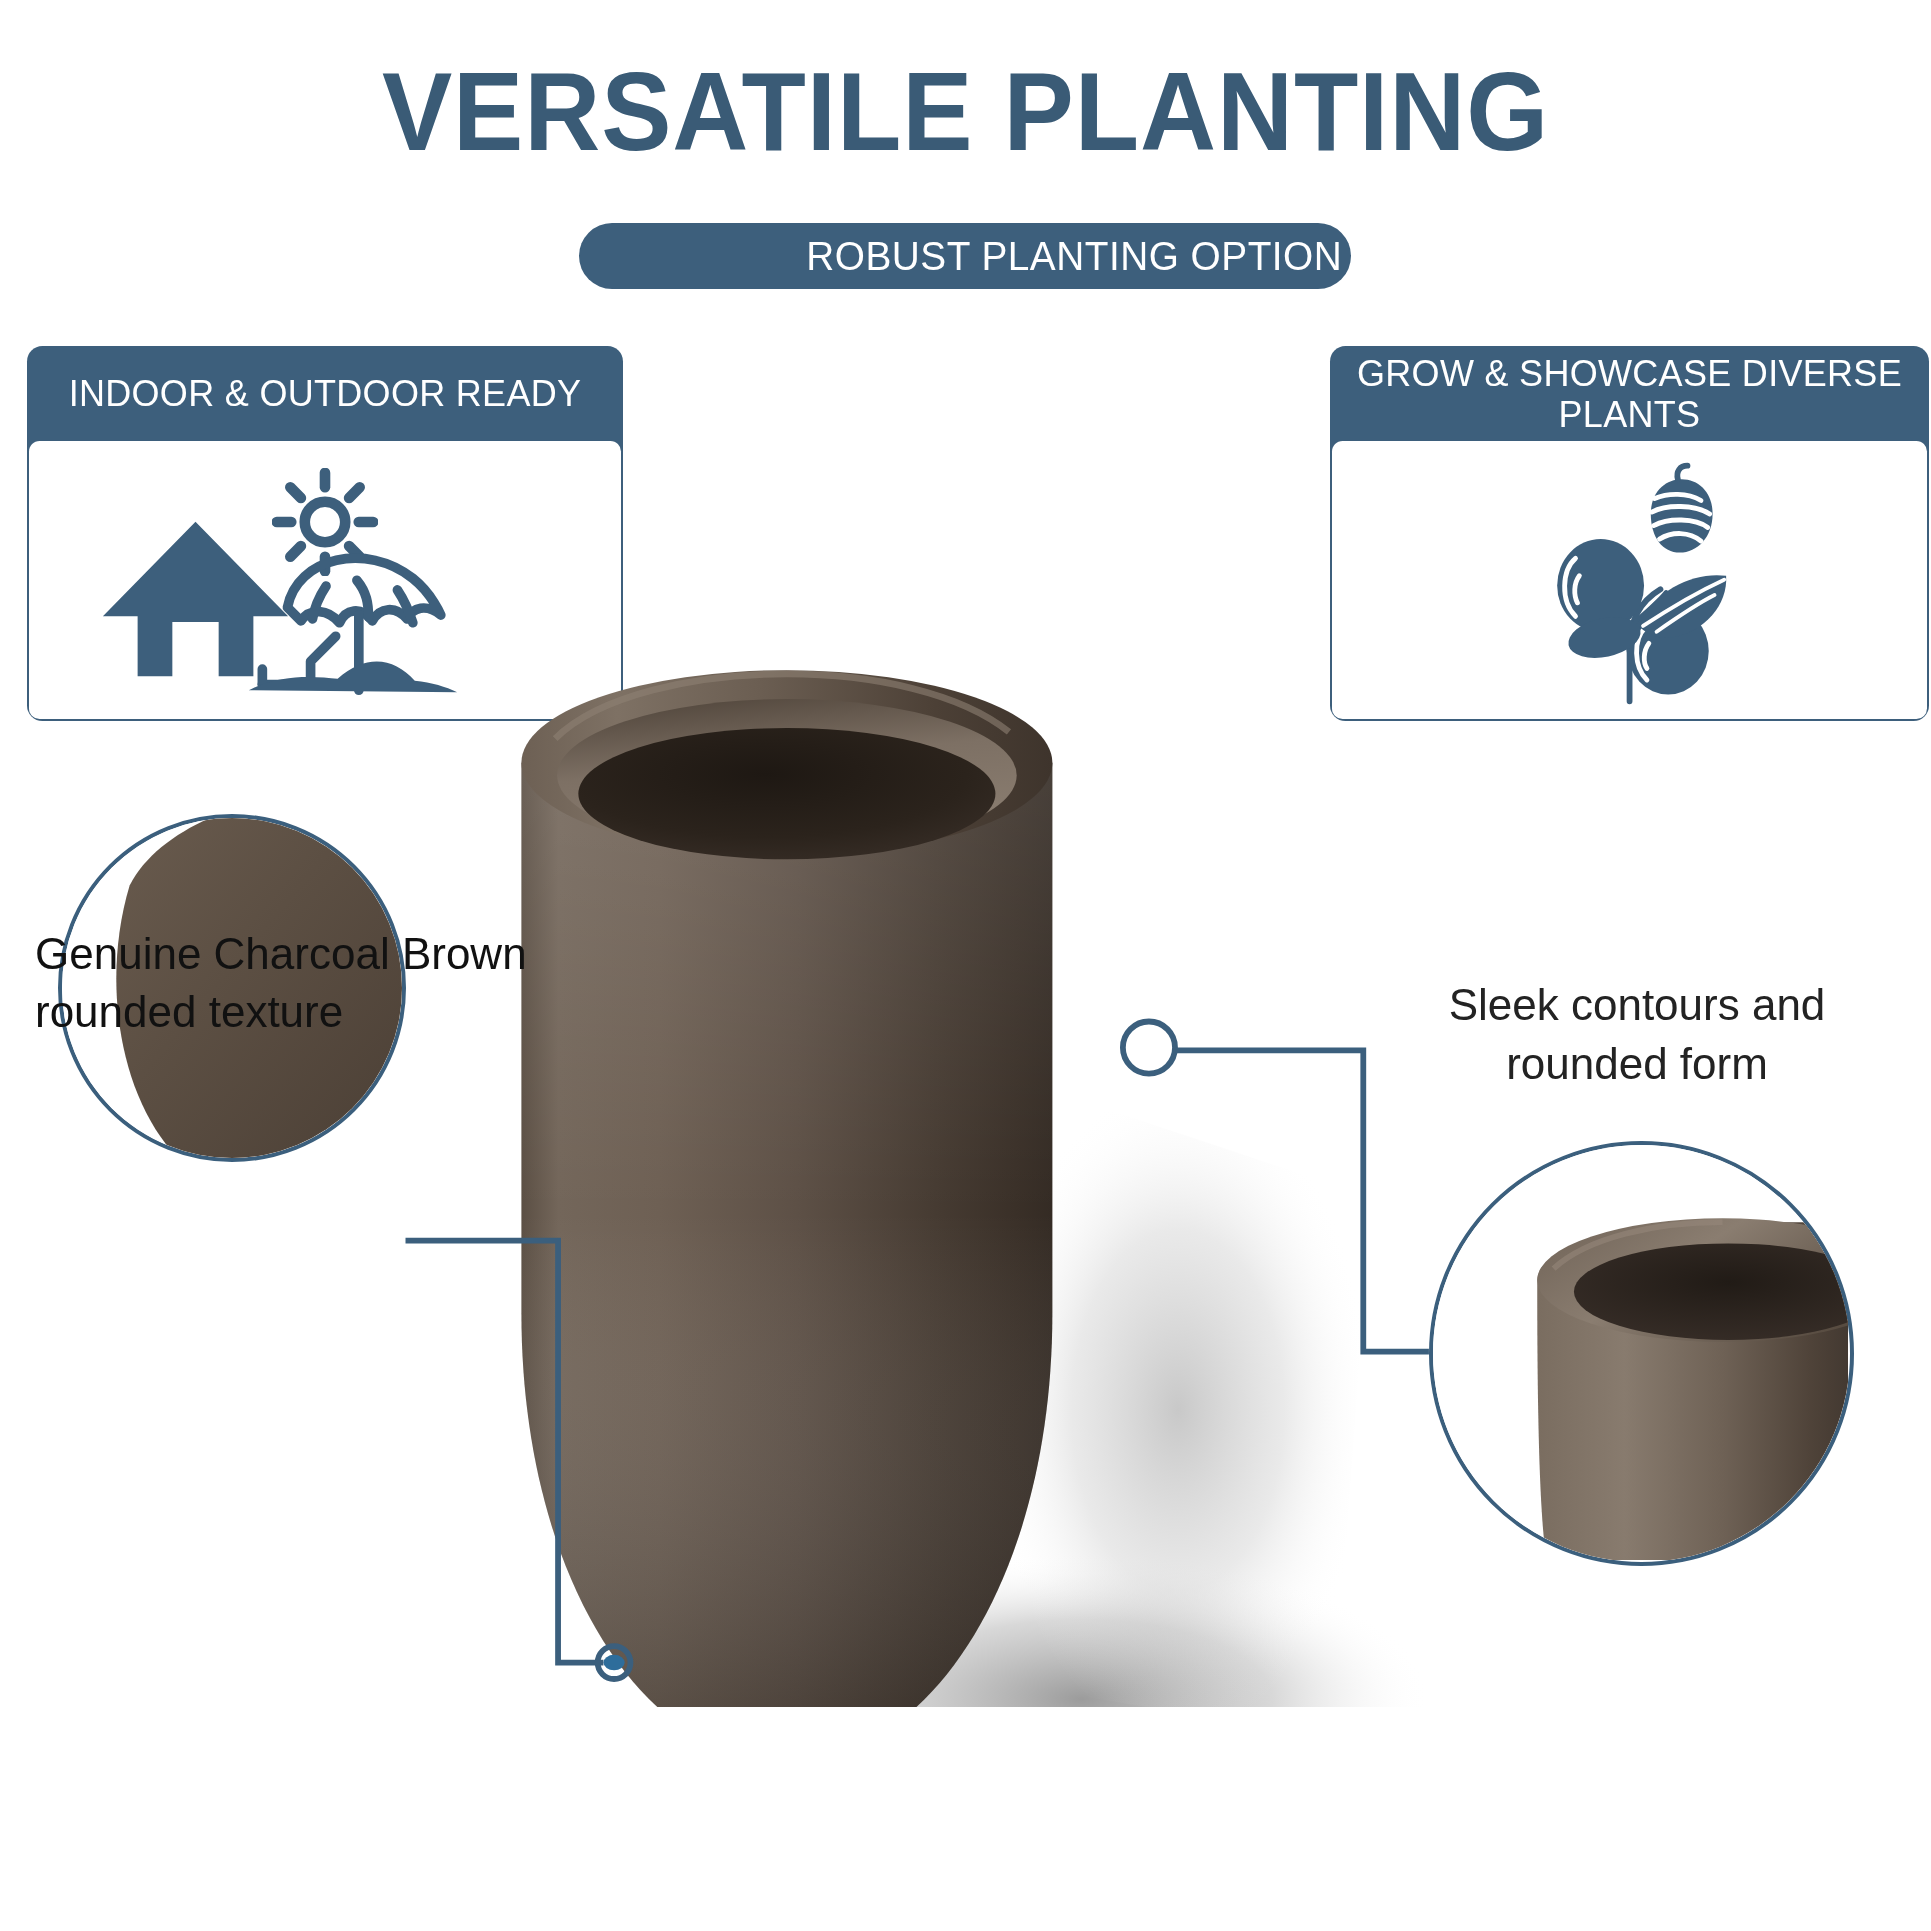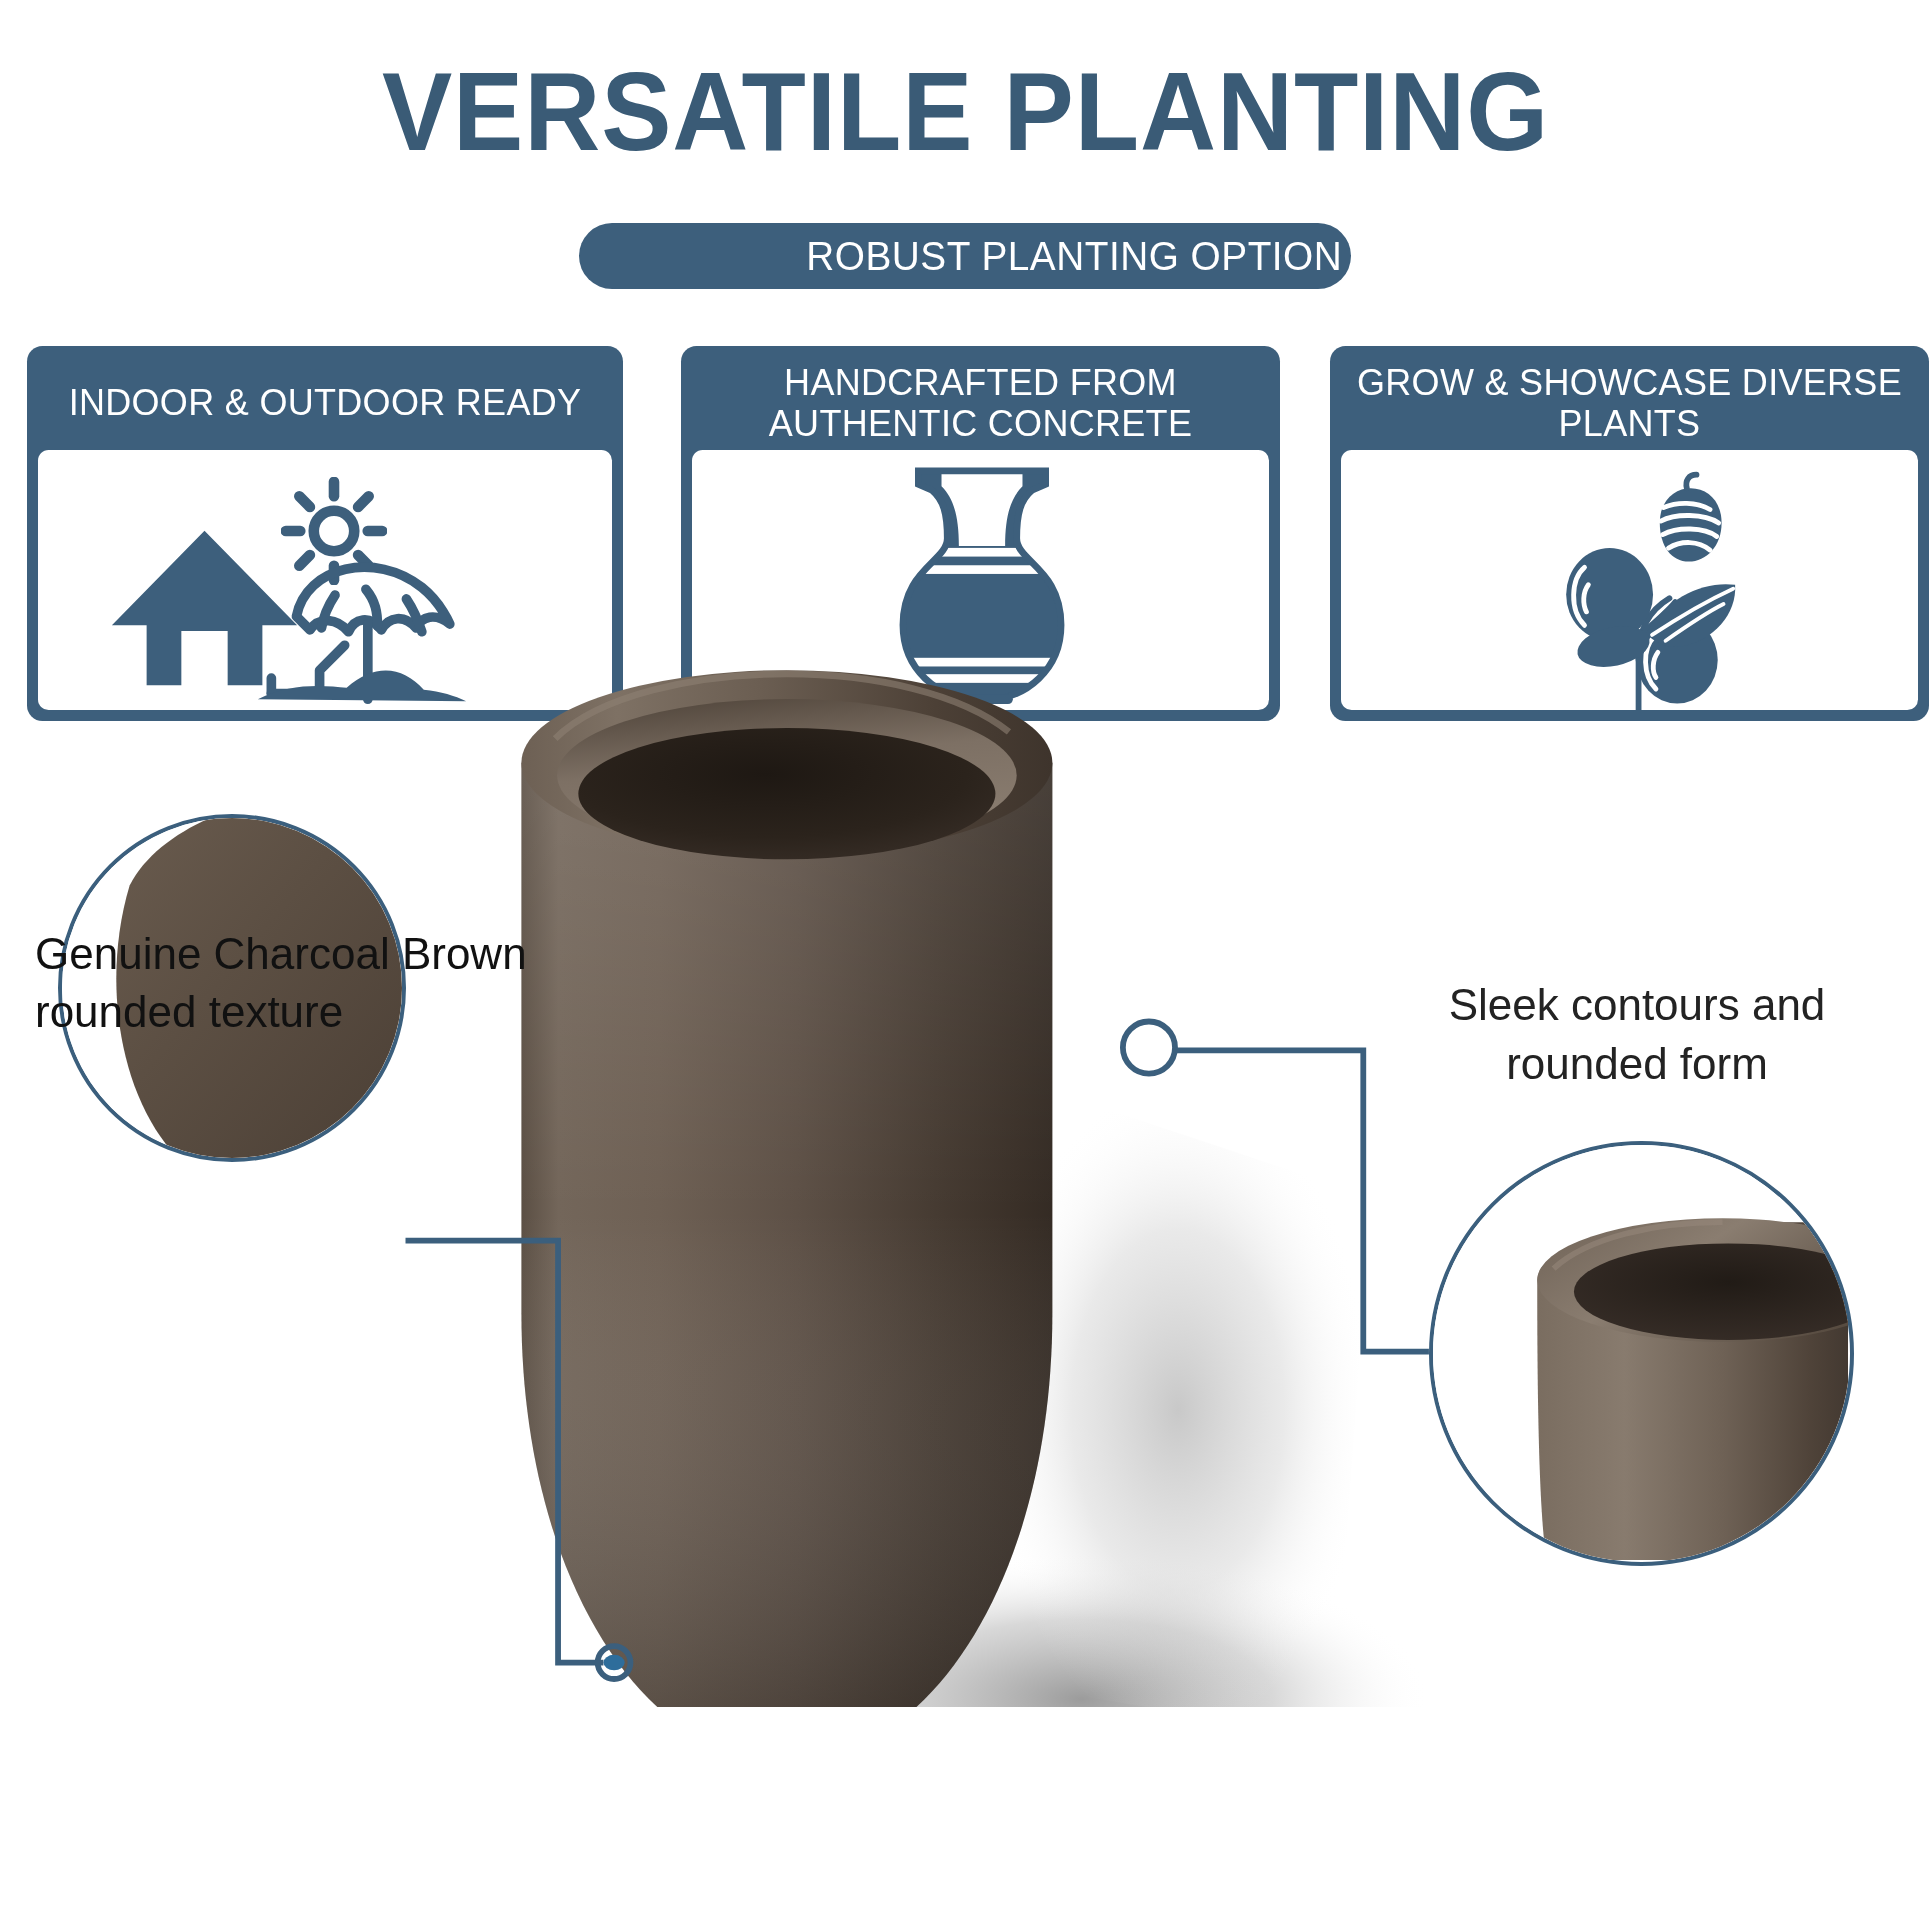--- a/index.html
+++ b/index.html
@@ -55,21 +55,21 @@
   }
 
   
   .card {
     position: absolute;
     top: 346px;
     height: 375px;
     border-radius: 15.4px;
     background: #3d5f7c;
     box-sizing: border-box;
-    padding: 11px;
+    padding: 2px;
     display: flex;
     flex-direction: column;
   }
   .card-1 { left: 27px;   width: 596px; }
   .card-2 { left: 681px;  width: 599px; }
   .card-3 { left: 1330px; width: 599px; }
 
   .card-head {
     height: 93px;
     display: flex;
@@ -169,44 +169,20 @@
           <path d="M160 58 C168 70 172 80 176 92"></path>
           <path d="M86 54 C78 66 74 76 72 88"></path>
           <path d="M20 156 L70 156 L70 132 L96 106"></path>
           <path d="M20 140 L20 156"></path>
         </g>
         <path d="M6 162 C40 144 76 148 98 150 C128 124 156 128 178 152 C196 154 210 158 222 164 Z" fill="#3d5f7c"></path>
       </svg>
     </div>
   </div>
 
-  <div class="card card-2">
-    <div class="card-head">HANDCRAFTED FROM AUTHENTIC CONCRETE</div>
-    <div class="card-body">
-      <svg style="left:205px; top:15.4px;" width="170" height="241" viewBox="0 0 176 250">
-        <defs>
-          <clipPath id="vaseclip">
-            <path d="M22 6 L154 6 L154 20 L140 26 C128 36 124 50 124 76 C124 100 170 108 170 166 C170 210 136 244 88 244 C40 244 6 210 6 166 C6 108 52 100 52 76 C52 50 48 36 36 26 L22 20 Z"></path>
-          </clipPath>
-        </defs>
-        <g clip-path="url(#vaseclip)">
-          <rect x="0" y="0" width="176" height="250" fill="#3d5f7c"></rect>
-
-          <path d="M46 8 L130 8 L130 22 C118 34 112 52 112 84 L64 84 C64 52 58 34 46 22 Z" fill="#ffffff"></path>
-
-          <rect x="0" y="86" width="176" height="9" fill="#ffffff"></rect>
-          <rect x="0" y="104" width="176" height="9" fill="#ffffff"></rect>
-          <rect x="0" y="200" width="176" height="9" fill="#ffffff"></rect>
-          <rect x="0" y="217" width="176" height="9" fill="#ffffff"></rect>
-        </g>
-        <path d="M22 6 L154 6 L154 20 L140 26 C128 36 124 50 124 76 C124 100 170 108 170 166 C170 210 136 244 88 244 C40 244 6 210 6 166 C6 108 52 100 52 76 C52 50 48 36 36 26 L22 20 Z" fill="none" stroke="#3d5f7c" stroke-width="7"></path>
-        <rect x="56" y="238" width="64" height="10" rx="5" fill="#3d5f7c"></rect>
-      </svg>
-    </div>
-  </div>
 
   <div class="card card-3">
     <div class="card-head">GROW &amp; SHOWCASE DIVERSE PLANTS</div>
     <div class="card-body">
       <svg style="left:174px; top:17.4px;" width="251" height="251" viewBox="0 0 260 260">
         <g fill="none" stroke="#3d5f7c" stroke-width="6" stroke-linecap="round">
           <path d="M128 252 L128 196 C128 168 140 148 160 136"></path>
           <path d="M128 200 C126 176 116 162 100 152"></path>
           <path d="M132 172 C146 160 158 150 166 140"></path>
         </g>

